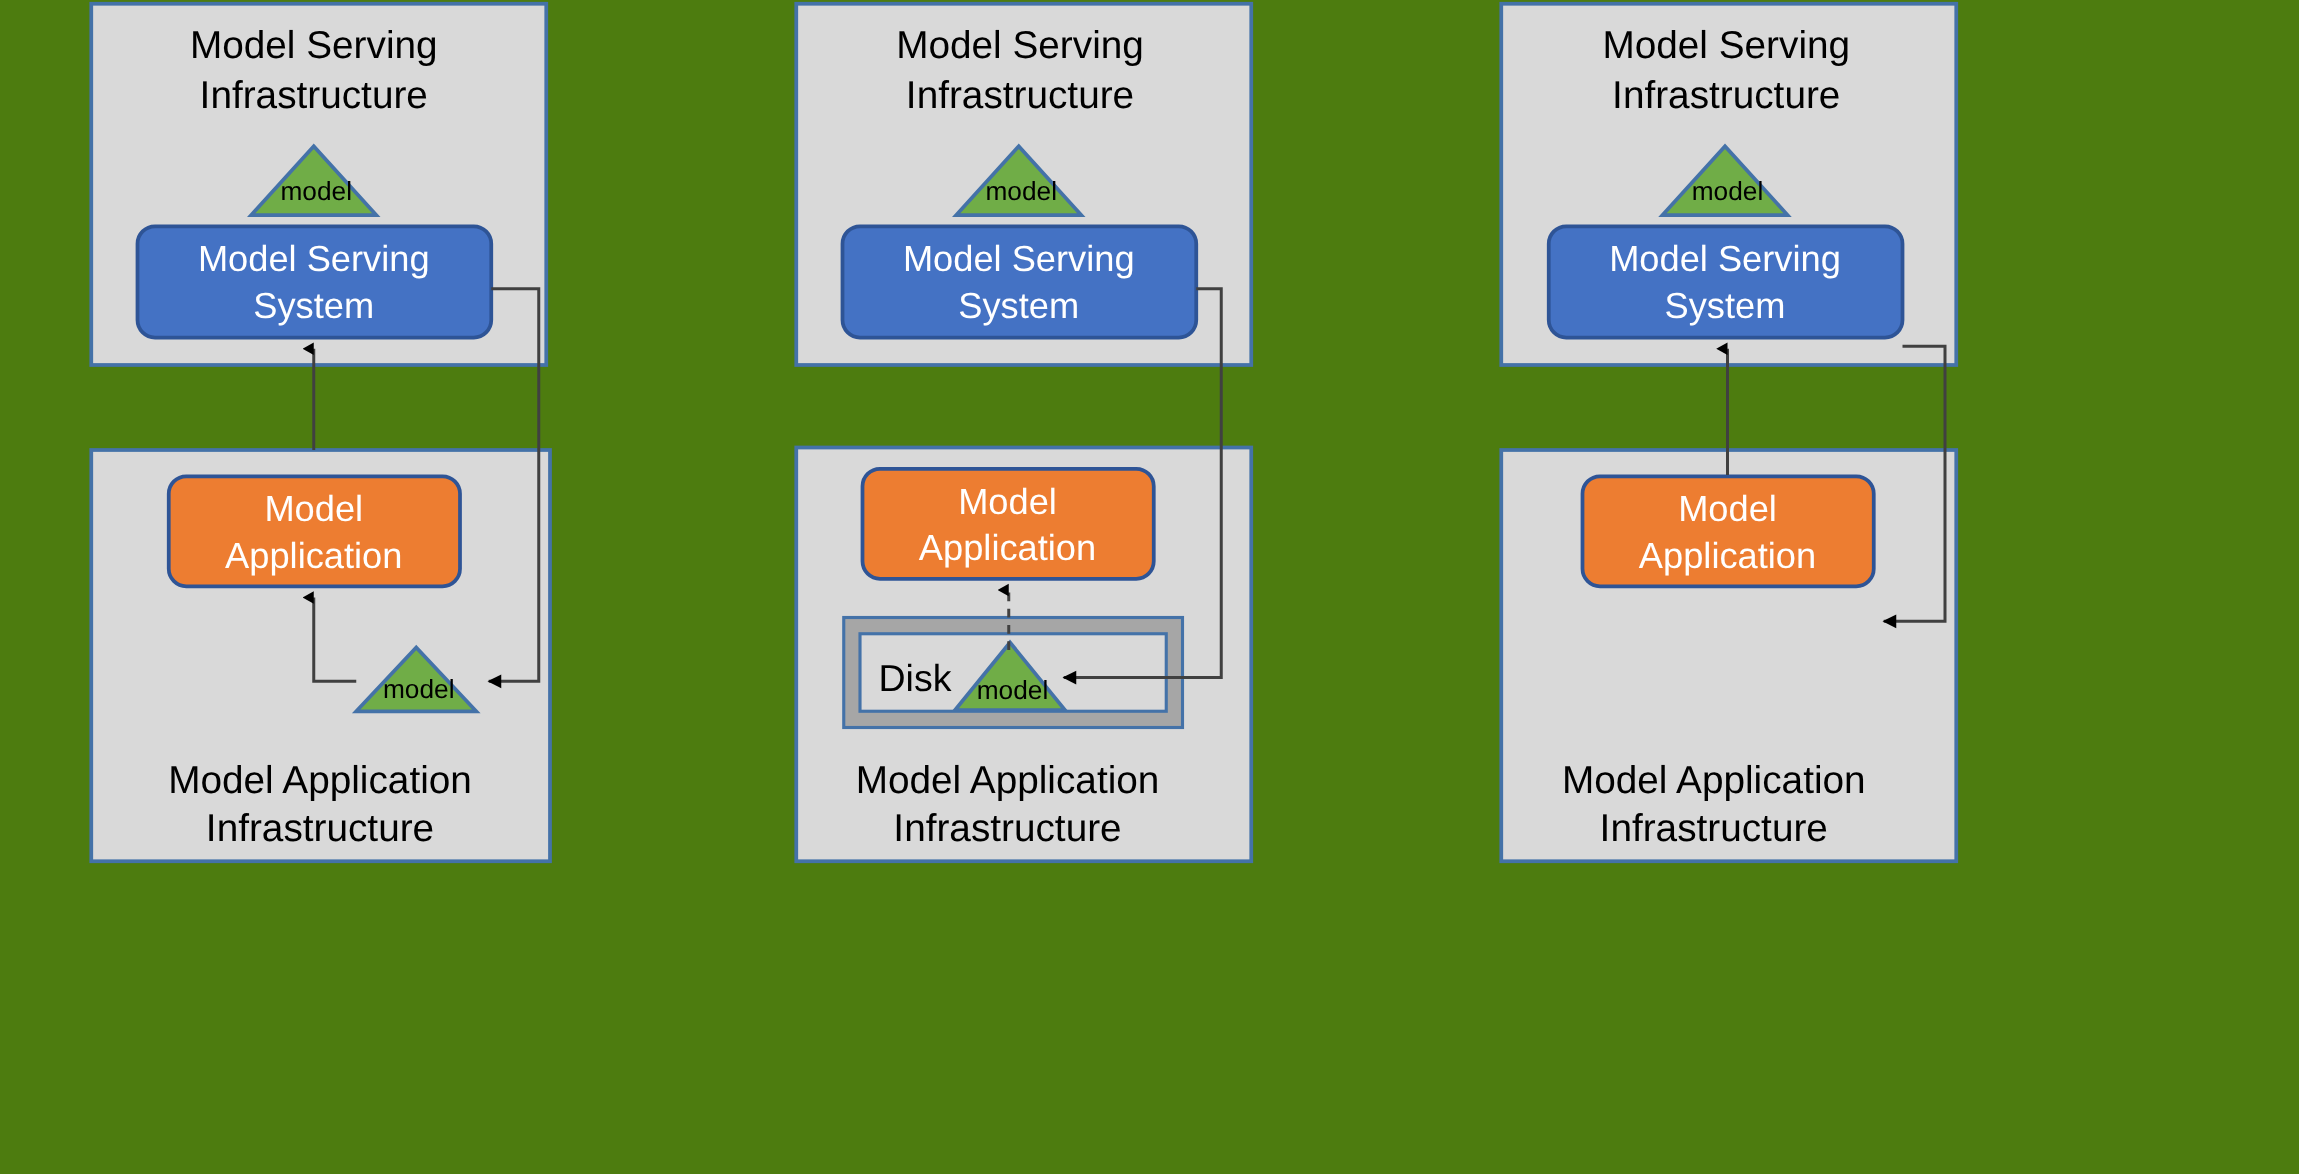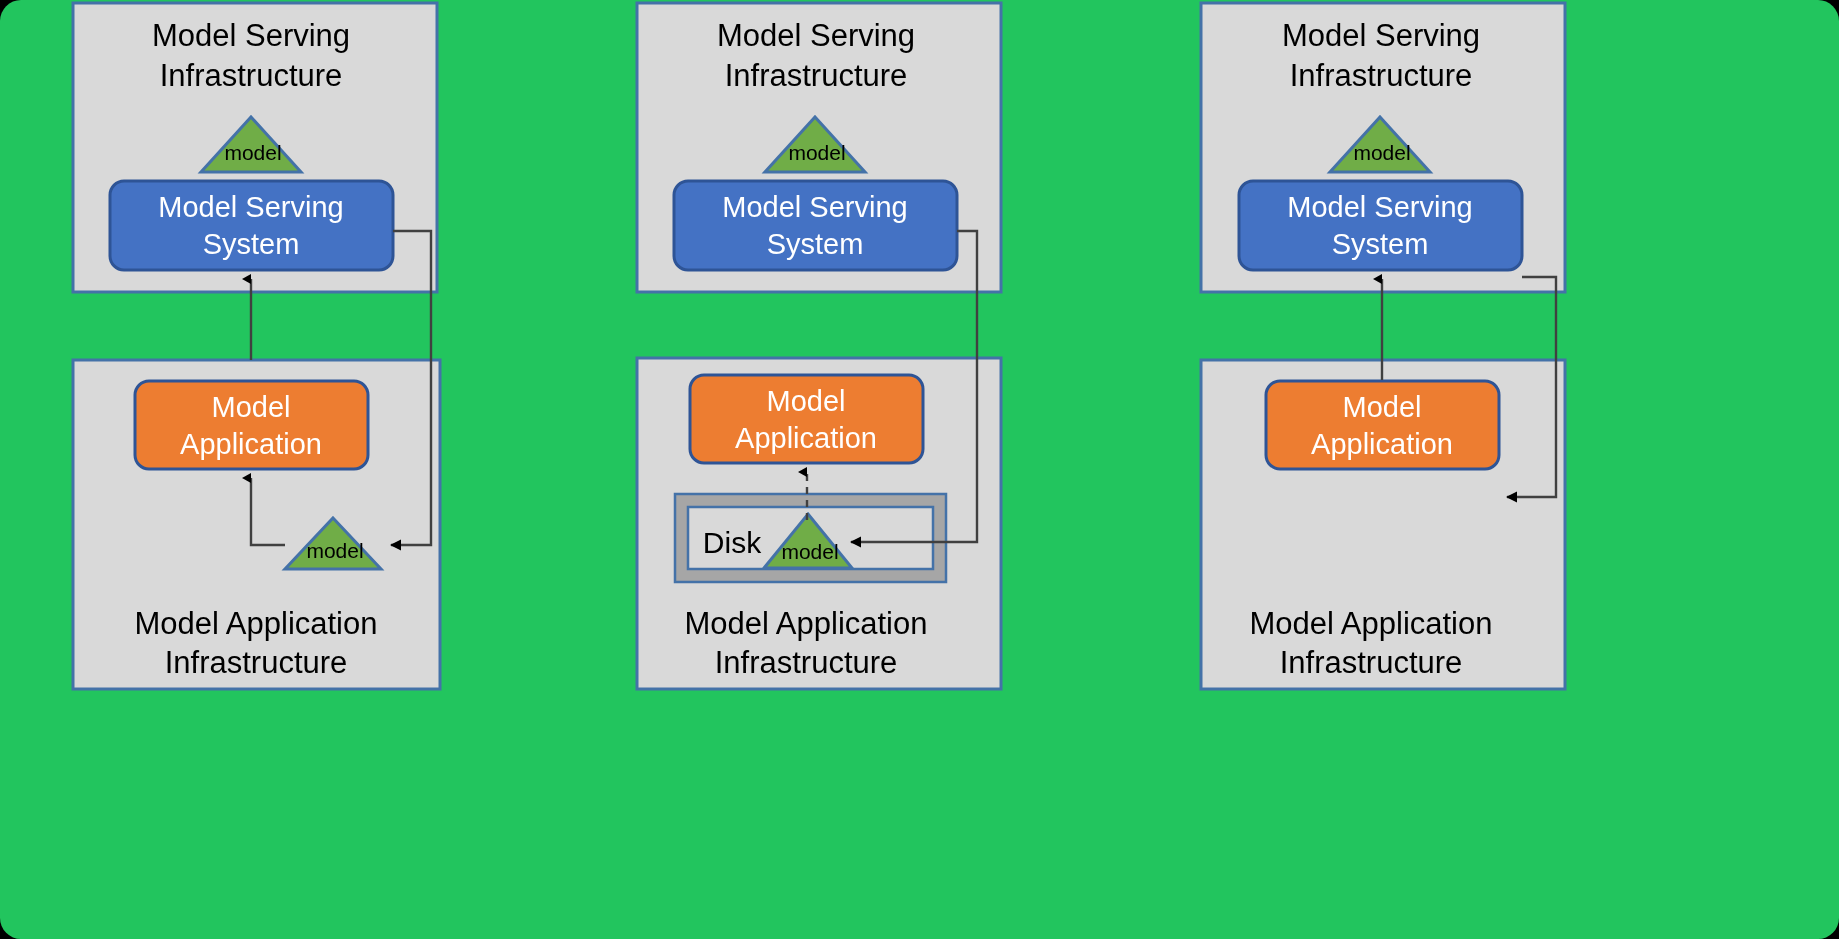--- a/index.html
+++ b/index.html
@@ -1,18 +1,18 @@
 <!DOCTYPE html>
 <html><head>
 <meta charset="utf-8">
 <style>
   html,body{margin:0;padding:0;background:#000;}
   body{width:1839px;height:939px;overflow:hidden;
        font-family:"Liberation Sans",sans-serif;}
-  #stage{position:relative;width:1839px;height:939px;background:#22c55e;border-radius:21px;}
+  #stage{position:relative;width:1839px;height:939px;background:#4d7c0f;}
   svg#canvas{position:absolute;left:0;top:0;width:1839px;height:939px;}
   .panel-label{
     font-family:"Liberation Sans",sans-serif;
     font-size:31px; fill:#000; text-anchor:middle;
   }
   .box-label{
     font-family:"Liberation Sans",sans-serif;
     font-size:29px; fill:#ffffff; text-anchor:middle;
   }
   .tri-label{

